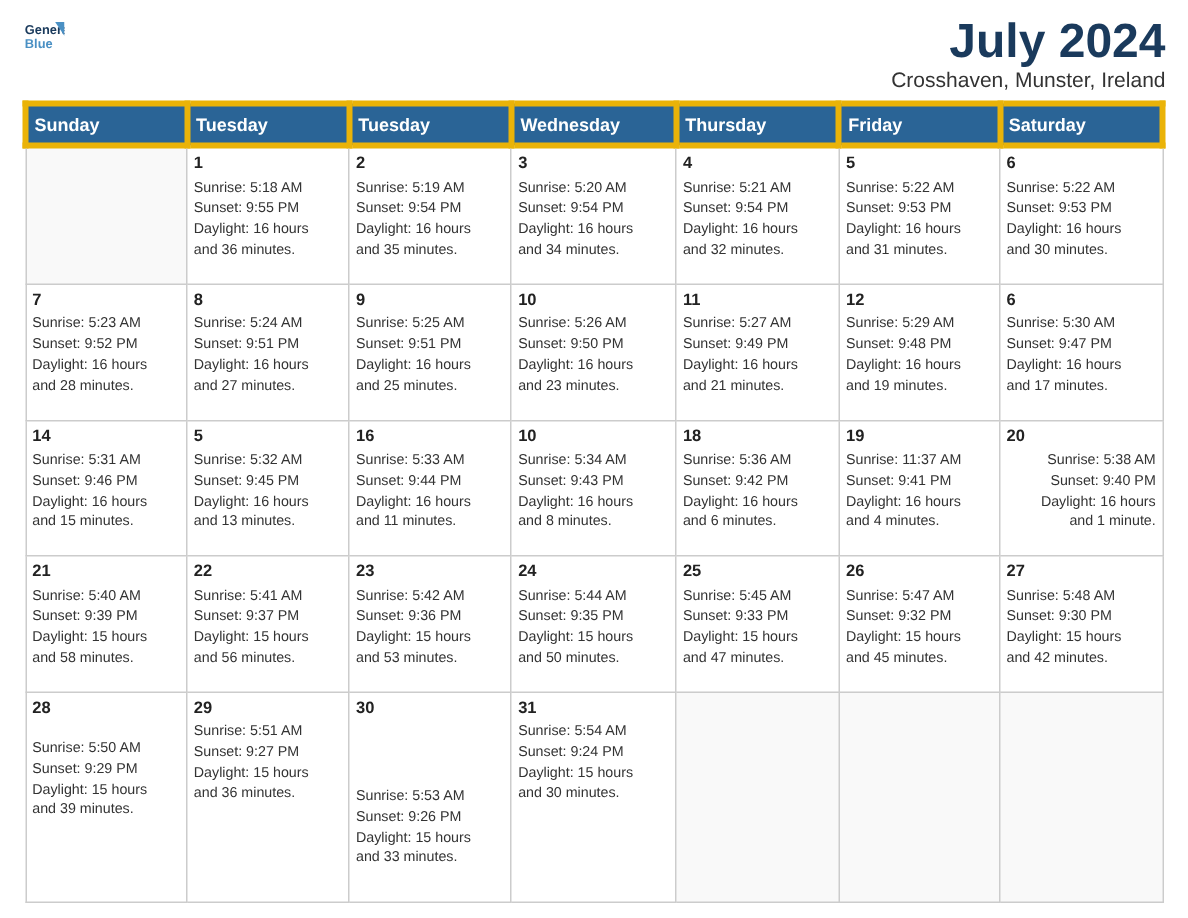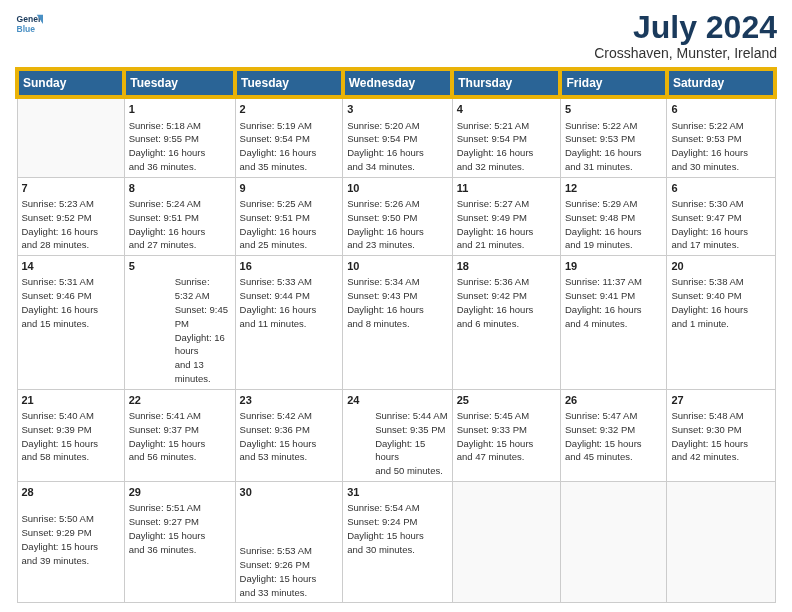--- a/index.html
+++ b/index.html
@@ -217,21 +217,21 @@
         <tr>
           <td>
             <span class="day-number">14</span>
             <div class="day-info" style="white-space: pre-line;">Sunrise: 5:31 AM
 Sunset: 9:46 PM
 Daylight: 16 hours
 and 15 minutes.</div>
           </td>
           <td>
             <span class="day-number">5</span>
-            <div class="day-info" style="white-space: pre-line; margin-left: 46px;">Sunrise: 5:32 AM
+            <div class="day-info" style="white-space: pre-line;">Sunrise: 5:32 AM
 Sunset: 9:45 PM
 Daylight: 16 hours
 and 13 minutes.</div>
           </td>
           <td>
             <span class="day-number">16</span>
             <div class="day-info" style="white-space: pre-line;">Sunrise: 5:33 AM
 Sunset: 9:44 PM
 Daylight: 16 hours
 and 11 minutes.</div>
@@ -252,21 +252,21 @@
           </td>
           <td>
             <span class="day-number">19</span>
             <div class="day-info" style="white-space: pre-line;">Sunrise: 11:37 AM
 Sunset: 9:41 PM
 Daylight: 16 hours
 and 4 minutes.</div>
           </td>
           <td>
             <span class="day-number">20</span>
-            <div class="day-info" style="white-space: pre-line;">Sunrise: 5:38 AM
+            <div class="day-info" style="white-space: pre-line; text-align: right;">Sunrise: 5:38 AM
 Sunset: 9:40 PM
 Daylight: 16 hours
 and 1 minute.</div>
           </td>
         </tr>
         <tr class="row-shade">
           <td>
             <span class="day-number">21</span>
             <div class="day-info" style="white-space: pre-line;">Sunrise: 5:40 AM
 Sunset: 9:39 PM
@@ -282,21 +282,21 @@
           </td>
           <td>
             <span class="day-number">23</span>
             <div class="day-info" style="white-space: pre-line;">Sunrise: 5:42 AM
 Sunset: 9:36 PM
 Daylight: 15 hours
 and 53 minutes.</div>
           </td>
           <td>
             <span class="day-number">24</span>
-            <div class="day-info" style="white-space: pre-line; margin-left: 28px;">Sunrise: 5:44 AM
+            <div class="day-info" style="white-space: pre-line;">Sunrise: 5:44 AM
 Sunset: 9:35 PM
 Daylight: 15 hours
 and 50 minutes.</div>
           </td>
           <td>
             <span class="day-number">25</span>
             <div class="day-info" style="white-space: pre-line;">Sunrise: 5:45 AM
 Sunset: 9:33 PM
 Daylight: 15 hours
 and 47 minutes.</div>

